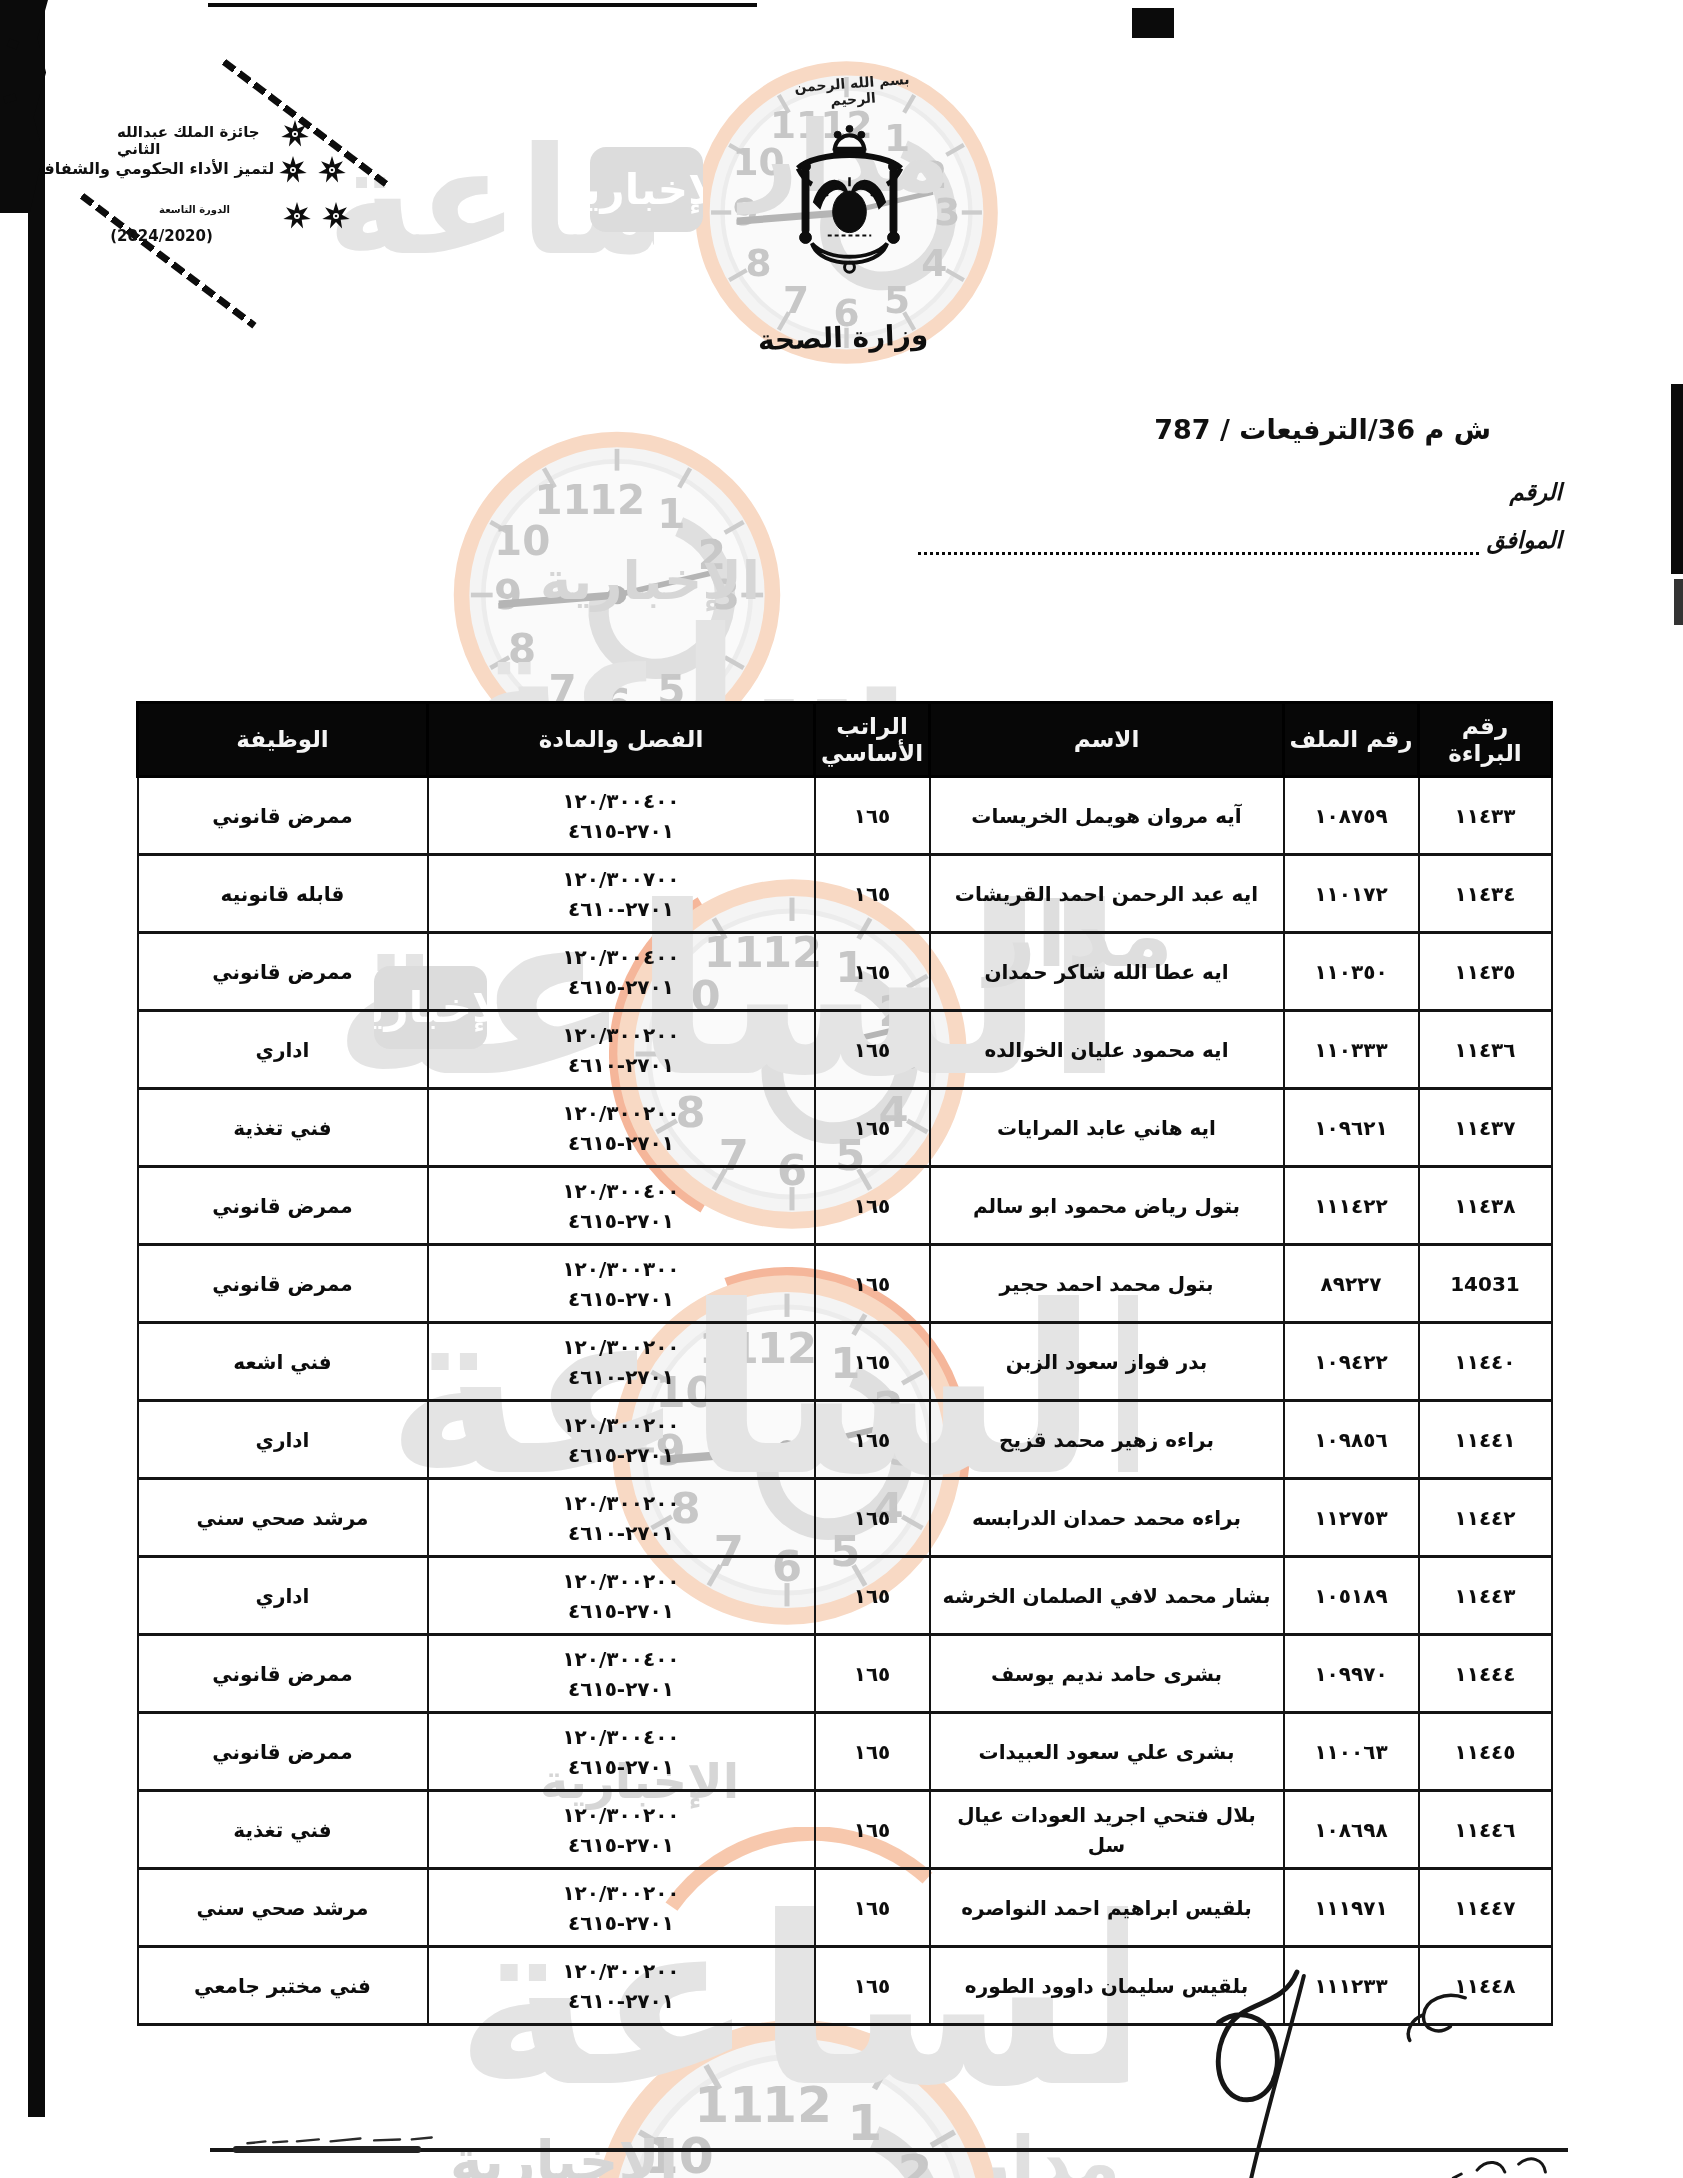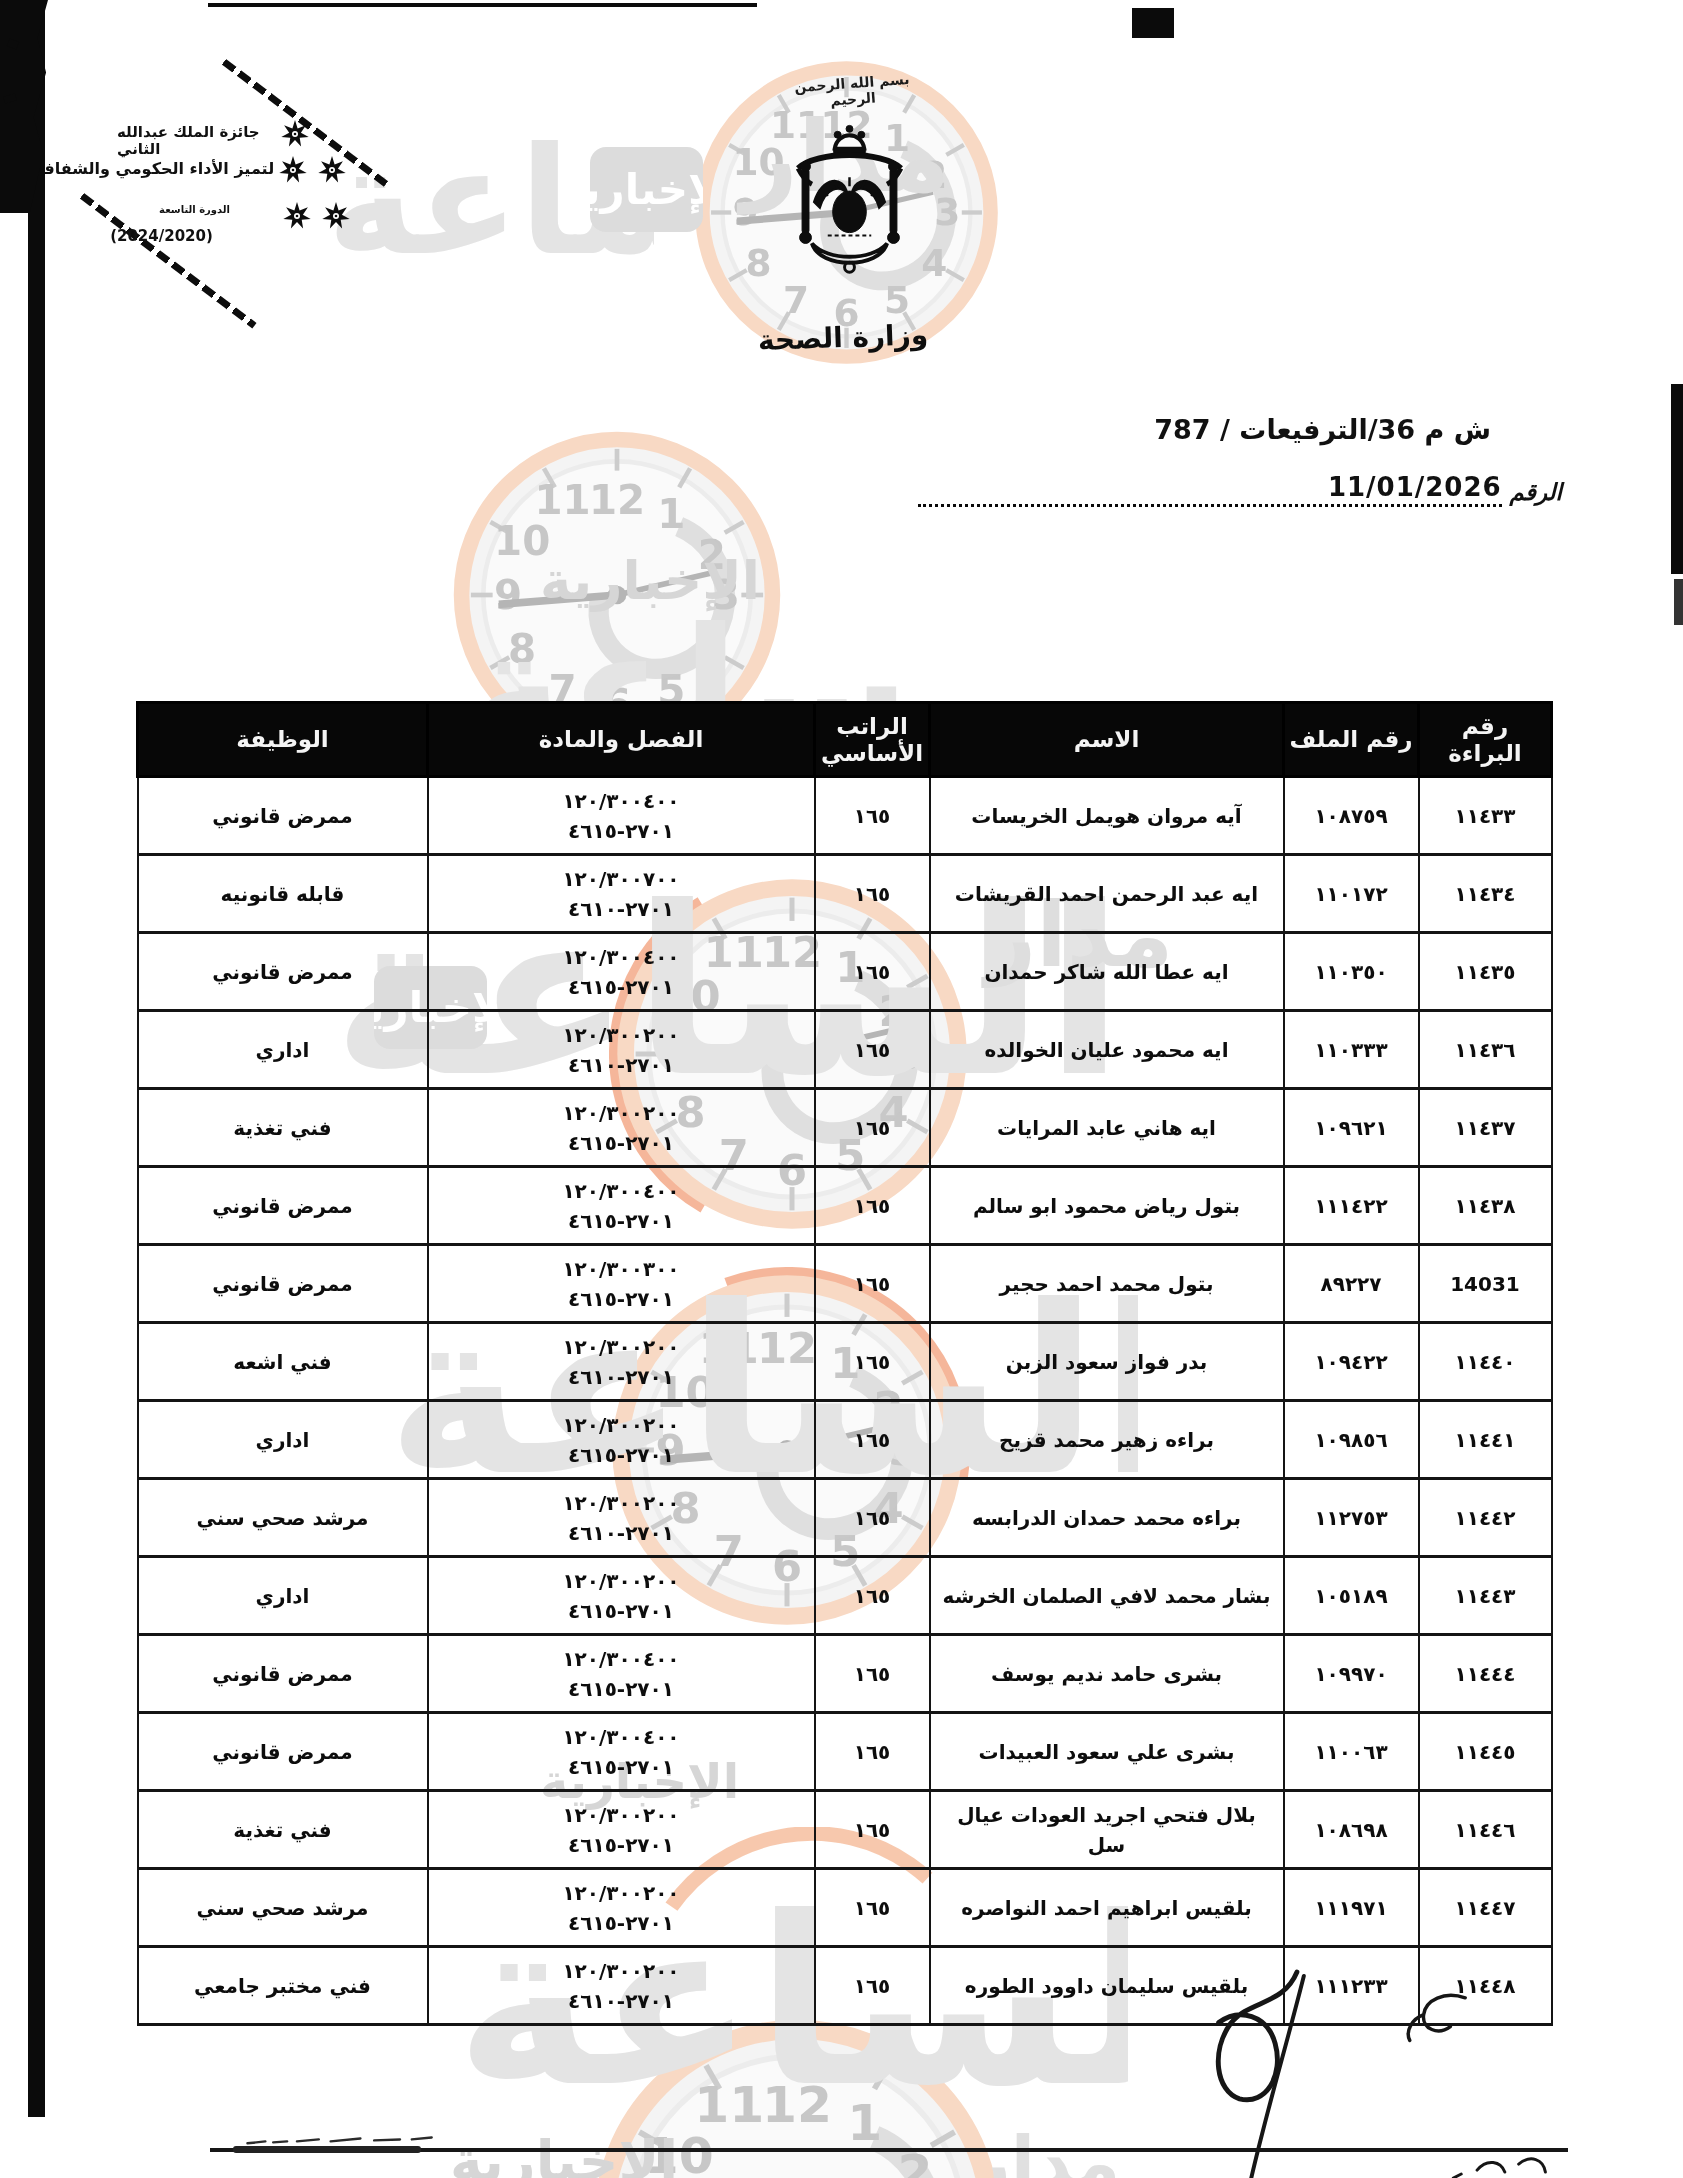--- a/index.html
+++ b/index.html
@@ -190,21 +190,24 @@
         <circle cx="62" cy="152" r="5" fill="none" stroke-width="3"></circle>
         <path d="M40,120 h44" fill="none" stroke-width="2" stroke-dasharray="4 3"></path>
       </g>
     </svg>
     <div class="ministry">وزارة الصحة</div>
 
     <div class="refblock">
       <div class="refnum">ش م 36/الترفيعات / 787</div>
       <div class="fieldrow">
         <span class="lbl">الرقم</span>
-        <span class="leader"><span class="val">11/01/2026</span></span>
+      </div>
+      <div class="fieldrow">
+        <span class="lbl">الموافق</span>
+        <span class="leader"><span class="val"></span></span>
       </div>
     </div>
 
     <table class="doc">
       <colgroup>
         <col style="width:133px">
           <col style="width:135px">
           <col style="width:354px">
         <col style="width:115px">
           <col style="width:387px">

